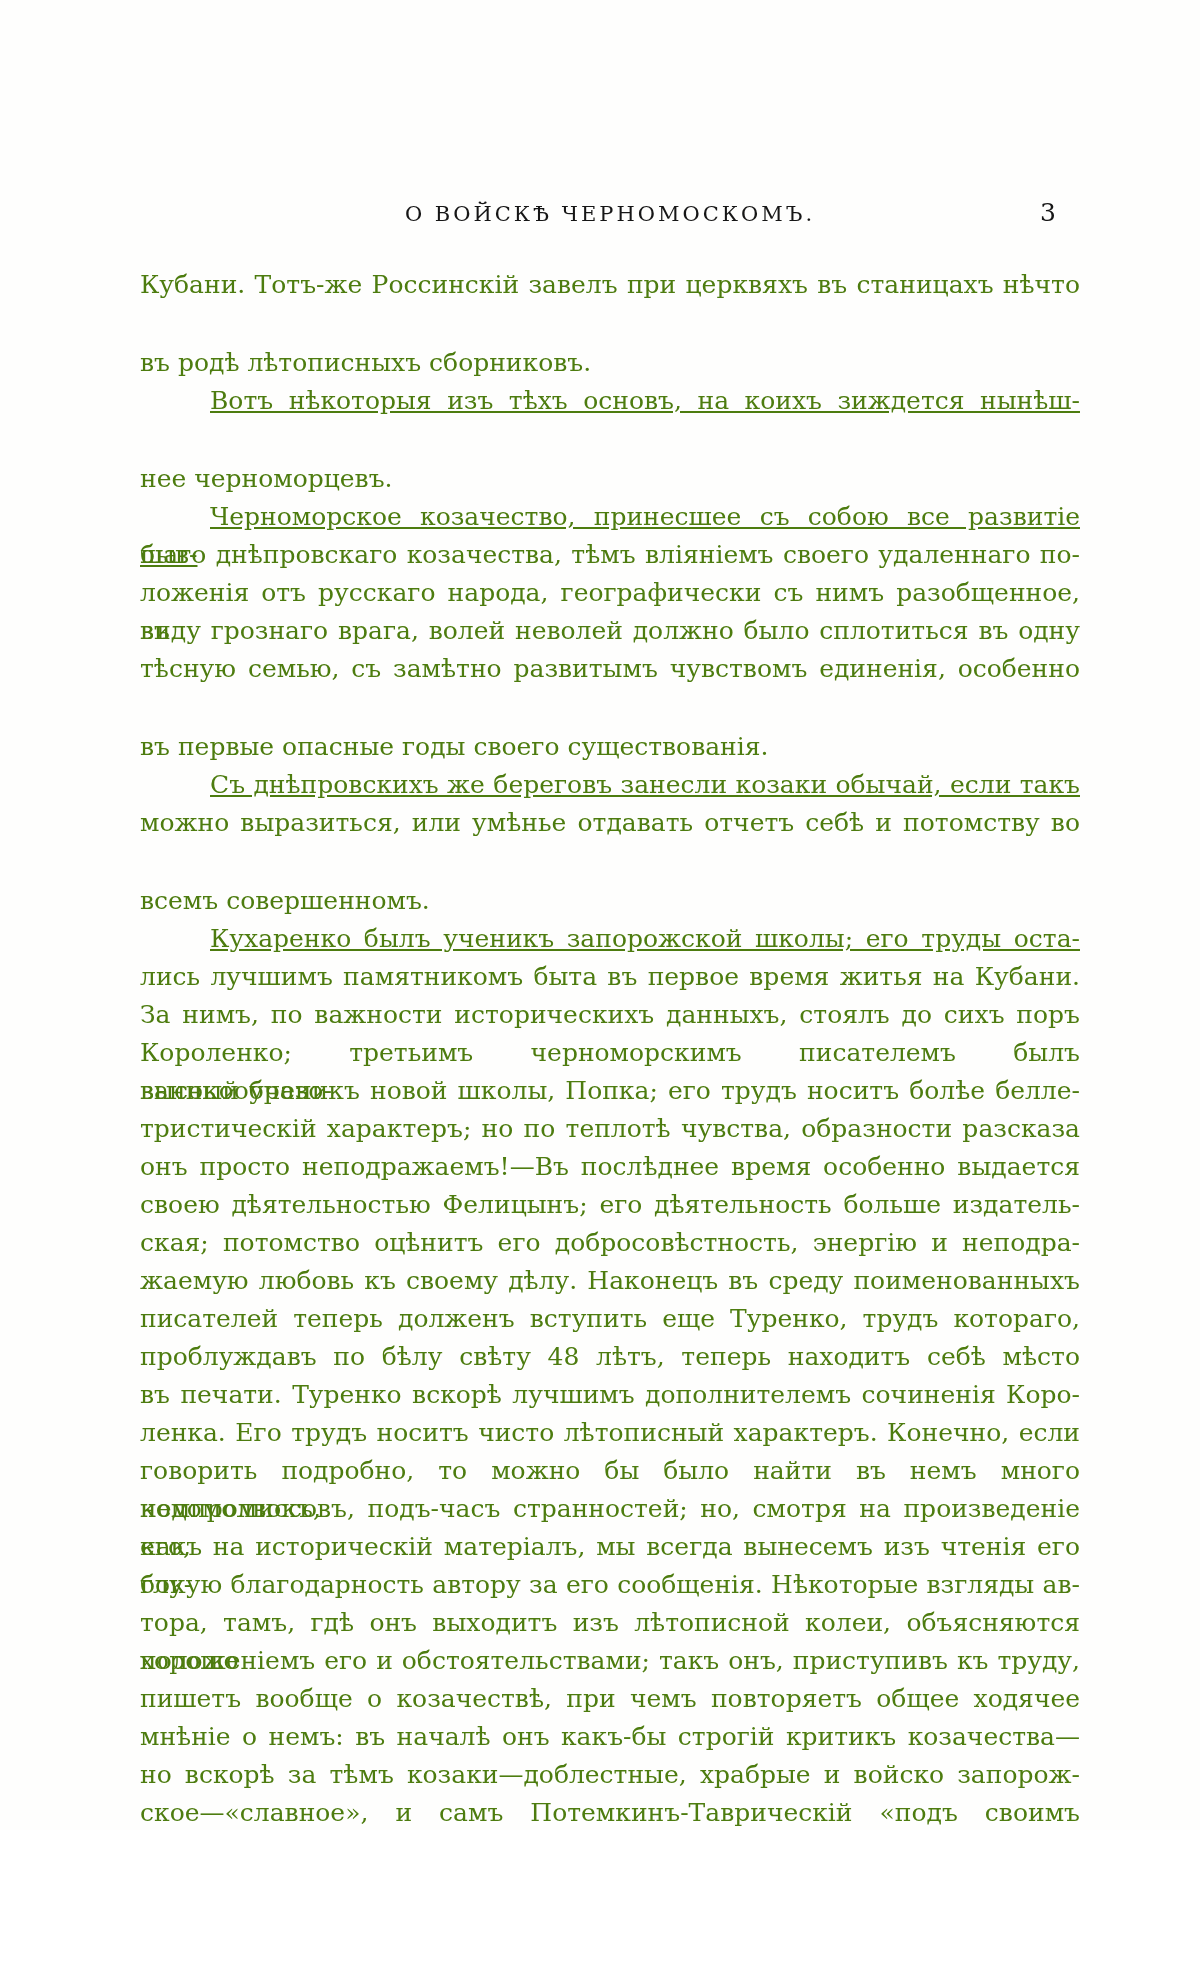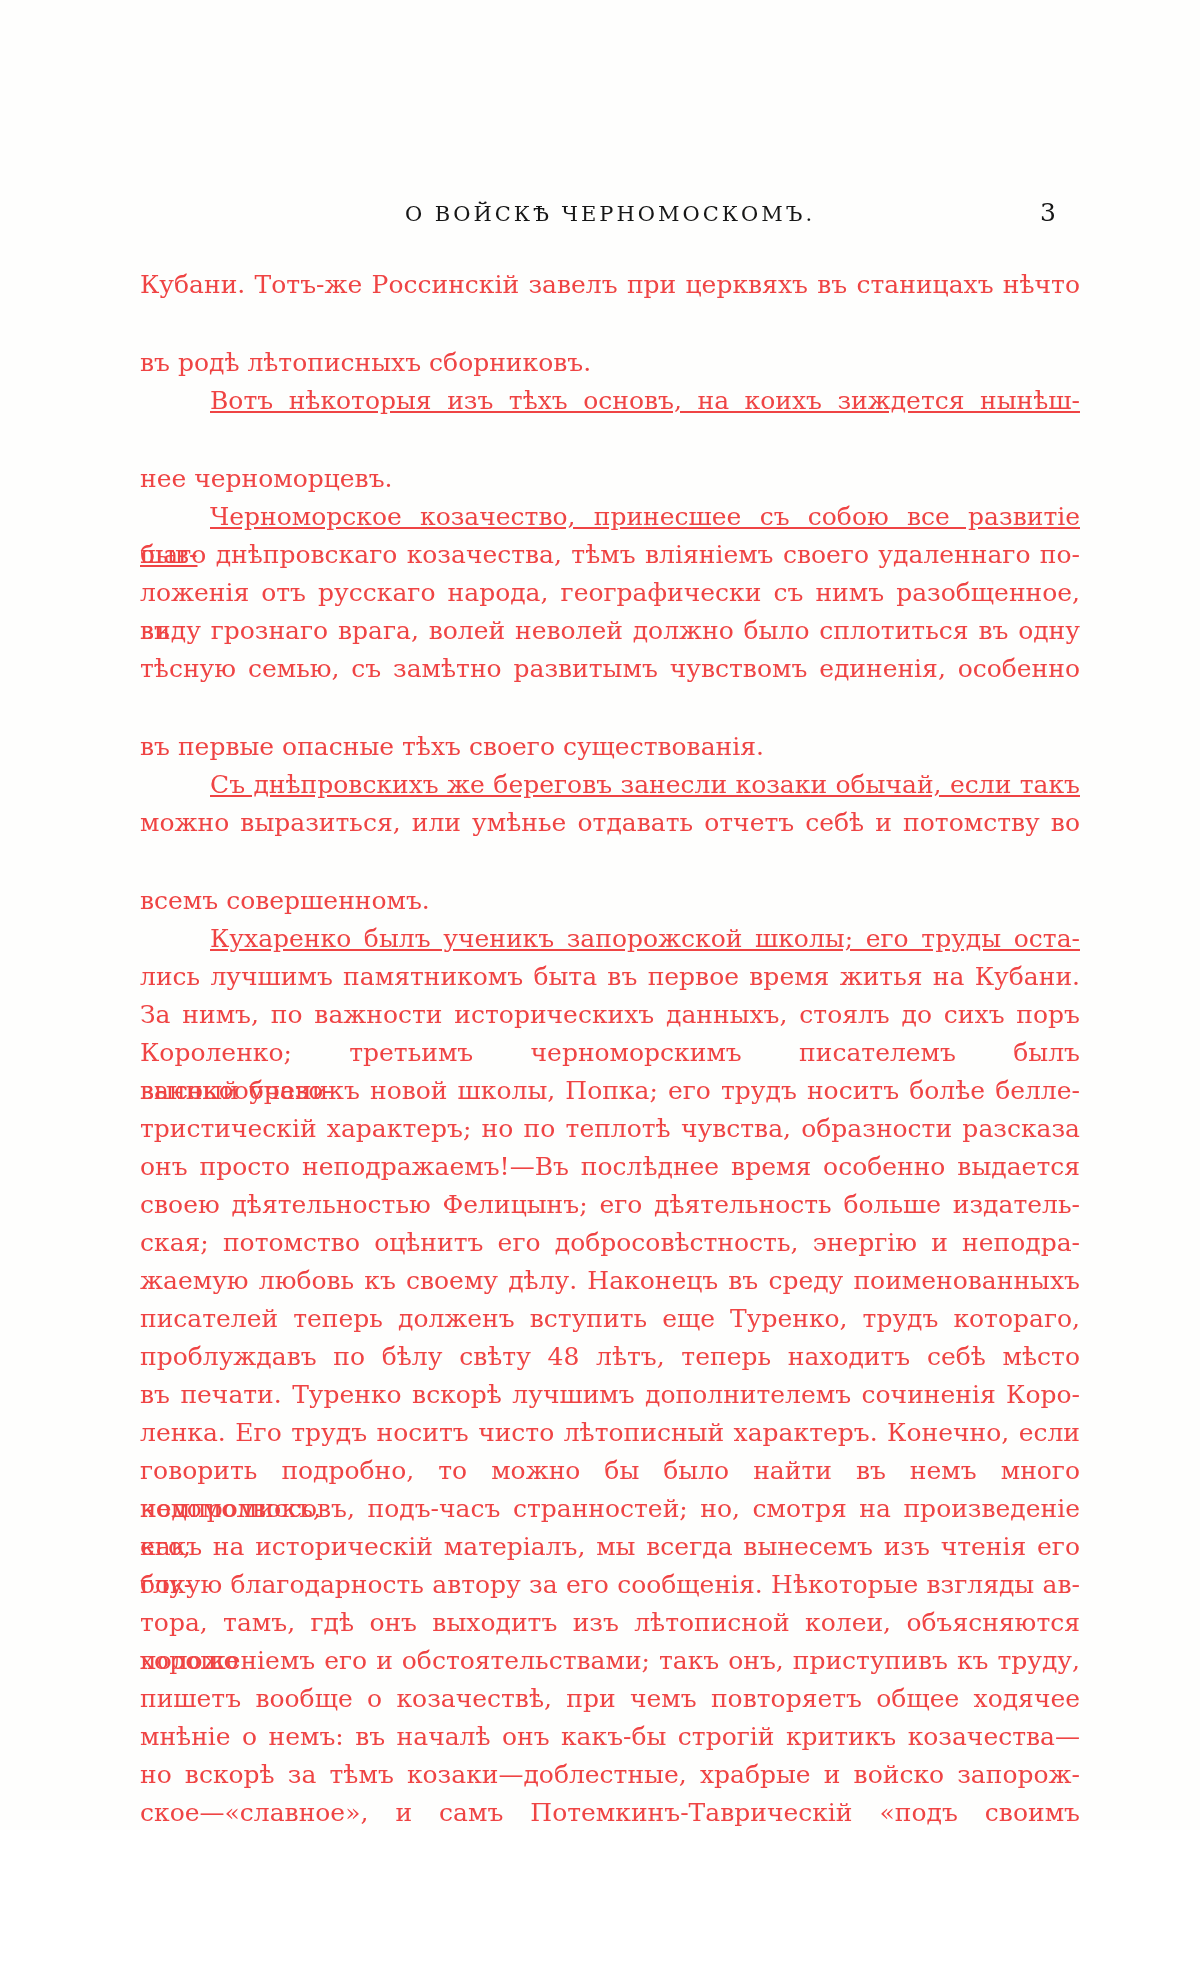--- a/index.html
+++ b/index.html
@@ -36,21 +36,21 @@
     font-family: "DejaVu Serif", serif;
   }
   .body-text {
     position: absolute;
     top: 266px;
     left: 140px;
     width: 940px;
     font-family: "DejaVu Serif", serif;
     font-size: 25px;
     line-height: 38px;
-    color: #ef4444;
+    color: #4d7c0f;
   }
   .line {
     text-align: justify;
     text-align-last: justify;
     height: 38px;
     overflow: visible;
   }
   .line.indent {
     text-indent: 70px;
     text-decoration: underline;
@@ -82,21 +82,21 @@
   <div class="body-text">
       <div class="line">Кубани. Тотъ-же Россинскій завелъ при церквяхъ въ станицахъ нѣчто</div>
       <div class="line last">въ родѣ лѣтописныхъ сборниковъ.</div>
       <div class="line indent">Вотъ нѣкоторыя изъ тѣхъ основъ, на коихъ зиждется нынѣш-</div>
       <div class="line last">нее черноморцевъ.</div>
       <div class="line indent">Черноморское козачество, принесшее съ собою все развитіе быв-</div>
       <div class="line">шаго днѣпровскаго козачества, тѣмъ вліяніемъ своего удаленнаго по-</div>
       <div class="line">ложенія отъ русскаго народа, географически съ нимъ разобщенное, въ</div>
       <div class="line">виду грознаго врага, волей неволей должно было сплотиться въ одну</div>
       <div class="line">тѣсную семью, съ замѣтно развитымъ чувствомъ единенія, особенно</div>
-      <div class="line last">въ первые опасные тѣхъ своего существованія.</div>
+      <div class="line last">въ первые опасные годы своего существованія.</div>
       <div class="line indent">Съ днѣпровскихъ же береговъ занесли козаки обычай, если такъ</div>
       <div class="line">можно выразиться, или умѣнье отдавать отчетъ себѣ и потомству во</div>
       <div class="line last">всемъ совершенномъ.</div>
       <div class="line indent">Кухаренко былъ ученикъ запорожской школы; его труды оста-</div>
       <div class="line">лись лучшимъ памятникомъ быта въ первое время житья на Кубани.</div>
       <div class="line">За нимъ, по важности историческихъ данныхъ, стоялъ до сихъ поръ</div>
       <div class="line">Короленко; третьимъ черноморскимъ писателемъ былъ высокообразо-</div>
       <div class="line">ванный ученикъ новой школы, Попка; его трудъ носитъ болѣе белле-</div>
       <div class="line">тристическій характеръ; но по теплотѣ чувства, образности разсказа</div>
       <div class="line">онъ просто неподражаемъ!—Въ послѣднее время особенно выдается</div>

